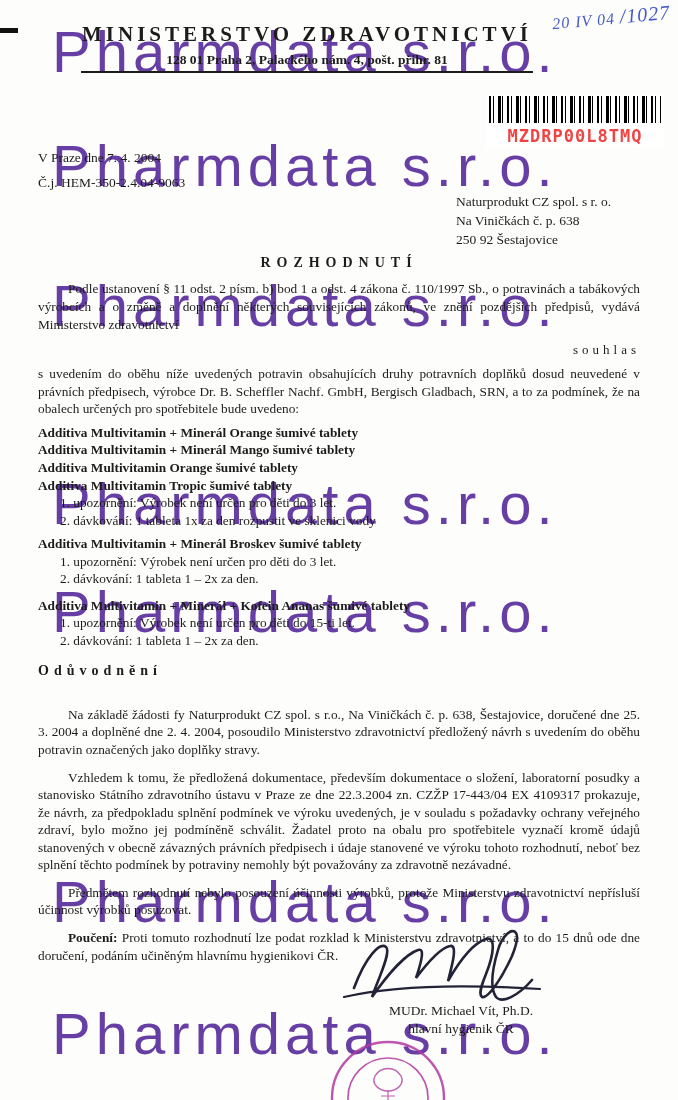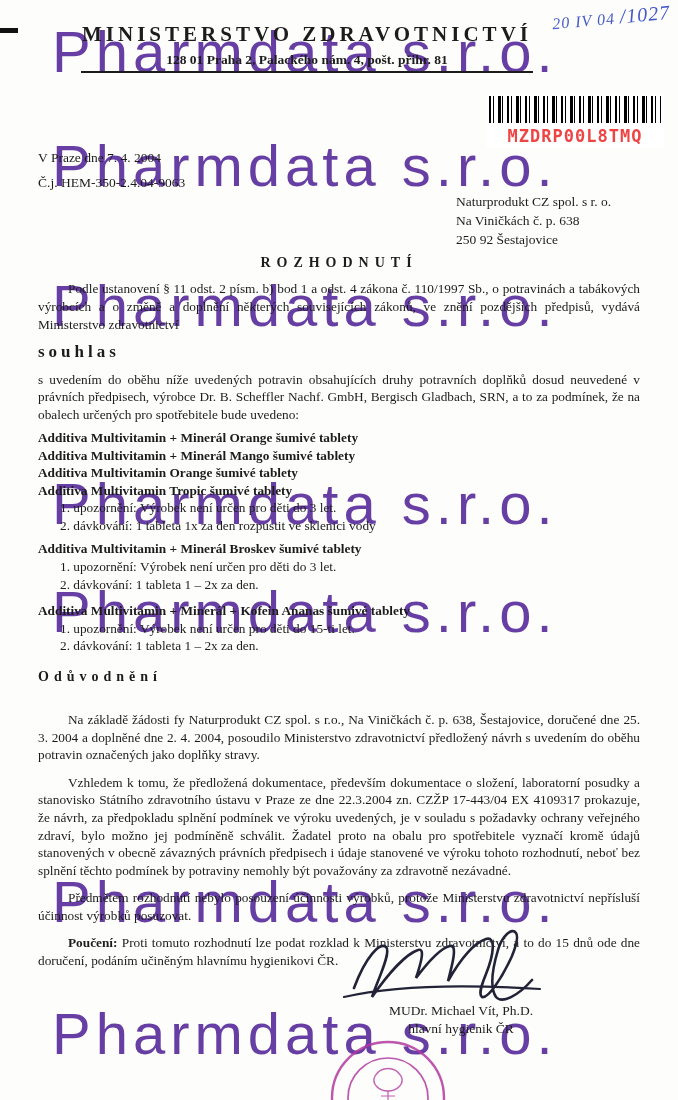--- a/index.html
+++ b/index.html
@@ -39,21 +39,21 @@
   .barcode-text { font-family:"DejaVu Sans Mono","Liberation Mono",monospace; font-weight:bold; font-size:17px; letter-spacing:1px; margin-top:3px; color:#ef4444; }
 
   .meta { position:absolute; top:150px; left:38px; z-index:1; font-size:13.5px; }
   .meta div { margin-bottom:9px; }
 
   .recipient { position:absolute; top:193px; left:456px; z-index:1; font-size:13.5px; line-height:1.4; }
 
   .content { position:absolute; top:254px; left:38px; width:602px; z-index:1; font-size:13.3px; line-height:1.32; text-align:justify; }
   .doc-title { text-align:center; font-weight:bold; font-size:14px; letter-spacing:6px; margin-bottom:8px; }
   .indent { text-indent:30px; }
-  .souhlas { text-align:left; font-weight:bold; font-size:17px; letter-spacing:4px; margin:8px 0 7px; }
+  .souhlas { text-align:right; font-weight:normal; font-size:13px; letter-spacing:4px; margin:8px 0 7px; }
   .product { font-weight:bold; text-align:left; }
   .product-notes { margin-left:22px; text-align:left; }
   .gap-sm { margin-top:6px; }
   .gap-md { margin-top:9px; }
   .section-title { text-align:left; font-weight:bold; font-size:14px; letter-spacing:5px; margin:13px 0 25px; }
   .para { margin-bottom:10px; }
   .bold { font-weight:bold; }
 
   .sig-svg { position:absolute; top:926px; left:336px; z-index:3; }
   .sig-text { position:absolute; top:1002px; left:348px; width:226px; z-index:3; text-align:center; font-size:13.5px; line-height:1.35; }

